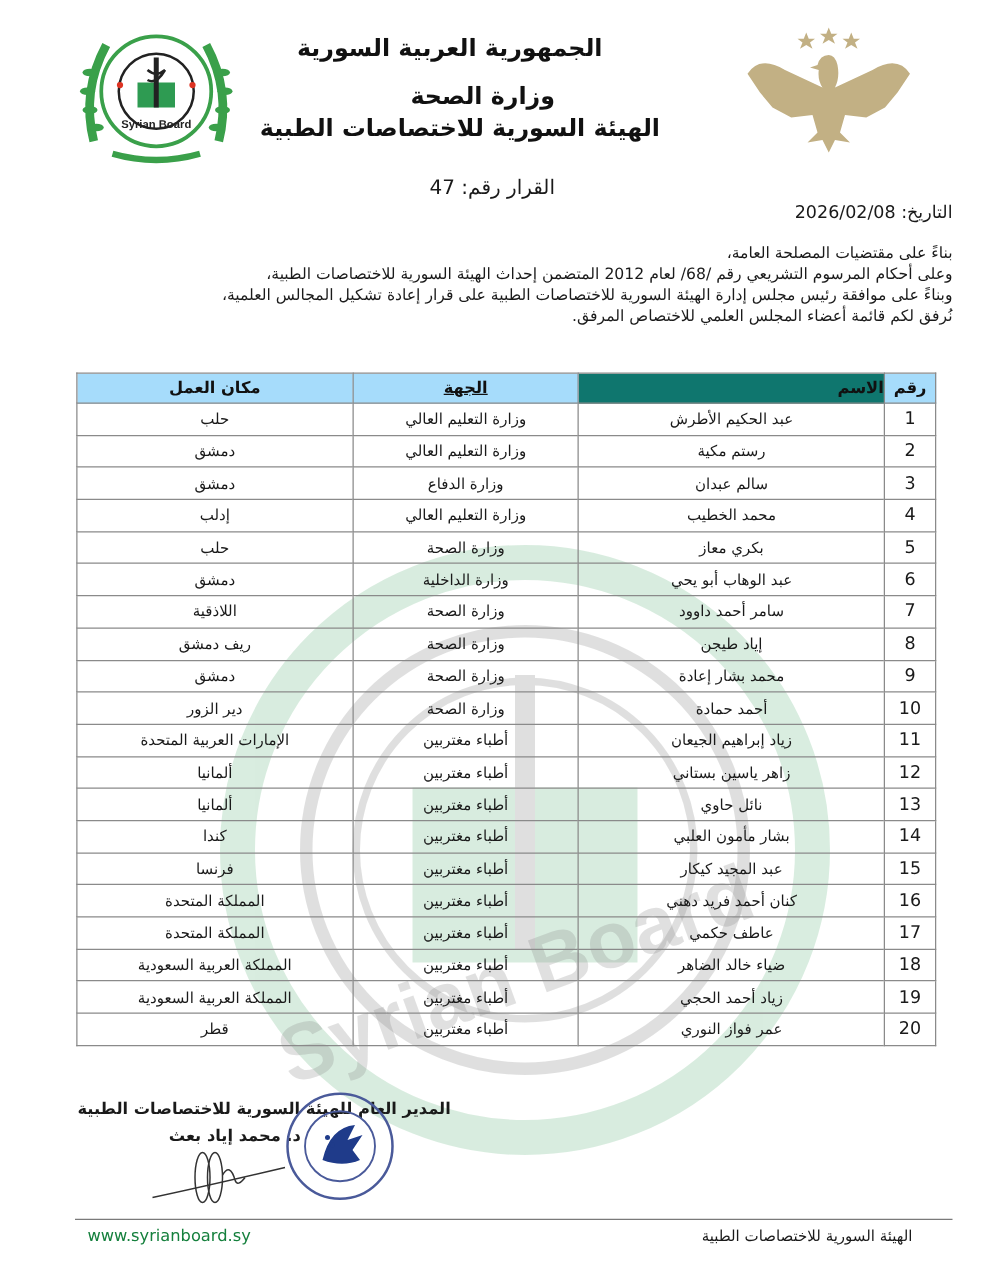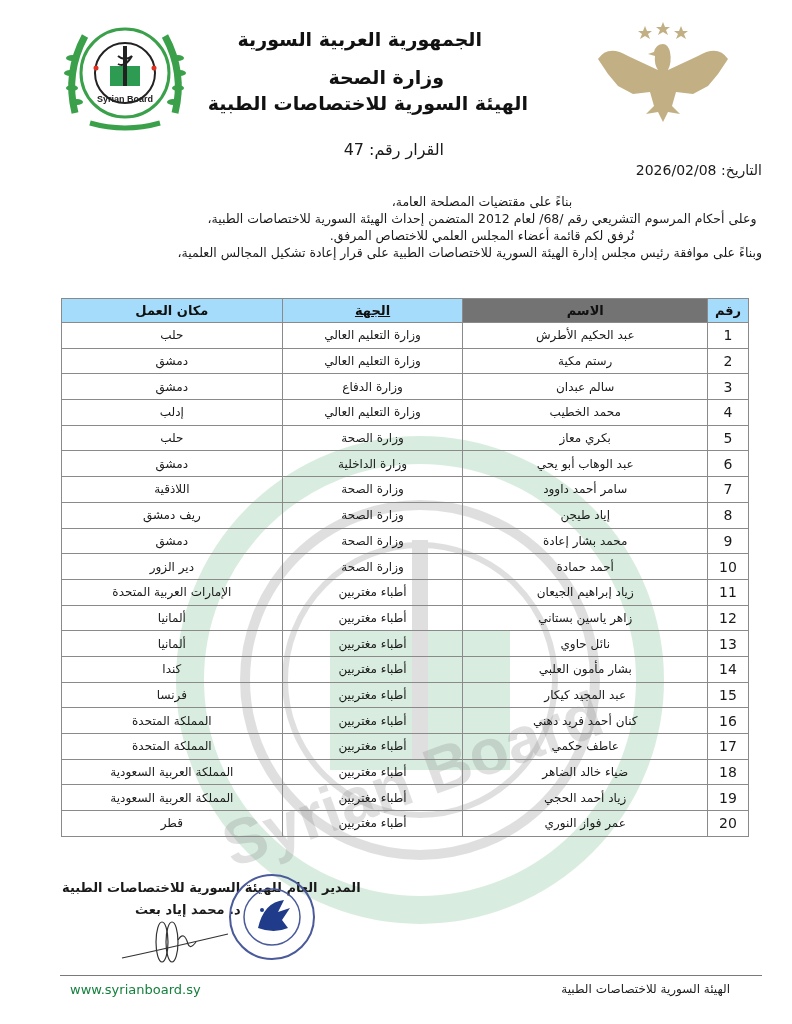--- a/index.html
+++ b/index.html
@@ -12,21 +12,21 @@
     .logo-right { position: absolute; left: 588px; top: 14px; width: 150px; height: 112px; }
     .hdr { position: absolute; direction: rtl; font-weight: bold; color: #111; white-space: nowrap; }
     .hdr-1 { right: 310px; top: 28px; font-size: 19px; }
     .hdr-2 { right: 348px; top: 66px; font-size: 19px; }
     .hdr-3 { right: 264px; top: 92px; font-size: 19px; }
 
     .decision { position: absolute; right: 348px; top: 140px; direction: rtl; font-size: 16px; white-space: nowrap; }
     .date { position: absolute; right: 30px; top: 162px; direction: rtl; font-size: 14px; white-space: nowrap; }
 
     .preamble { position: absolute; right: 30px; top: 193px; width: 560px; direction: rtl; font-size: 12.5px; line-height: 17px; }
-    .preamble p { white-space: nowrap; text-align: center; }
+    .preamble p { white-space: nowrap; }
 
     table.council { position: absolute; left: 61px; top: 298px; width: 688px; border-collapse: collapse; direction: rtl; font-size: 12px; background: transparent; }
     table.council td, table.council th { border: 1px solid #8a8a8a; text-align: center; vertical-align: middle; }
     table.council .title-row td { height: 26px; color: #c8141c; font-weight: bold; font-size: 15px; }
     table.council .head-row th { height: 24px; background: #a6dcfb; font-weight: bold; font-size: 13px; color: #111; }
     table.council tbody tr td { height: 25.7px; }
     table.council .col-num { width: 41px; font-size: 14px; }
     table.council .col-name { width: 245px; }
     table.council .col-entity { width: 181px; }
     table.council .col-place { width: 221px; }
@@ -96,29 +96,29 @@
   <span>47</span>
 </div>
 <div class="date">
   <span>التاريخ:</span>
   <span>2026/02/08</span>
 </div>
 
 <div class="preamble">
   <p>بناءً على مقتضيات المصلحة العامة،</p>
   <p>وعلى أحكام المرسوم التشريعي رقم /68/ لعام 2012 المتضمن إحداث الهيئة السورية للاختصاصات الطبية،</p>
+  <p>وبناءً على موافقة رئيس مجلس إدارة الهيئة السورية للاختصاصات الطبية على قرار إعادة تشكيل المجالس العلمية،</p>
   <p>نُرفق لكم قائمة أعضاء المجلس العلمي للاختصاص المرفق.</p>
-  <p>وبناءً على موافقة رئيس مجلس إدارة الهيئة السورية للاختصاصات الطبية على قرار إعادة تشكيل المجالس العلمية،</p>
 </div>
 
 <table class="council">
   <thead>
     <tr class="head-row">
       <th class="col-num" style="background: rgb(166, 220, 251);">رقم</th>
-      <th class="col-name" style="background: #737373;">الاسم</th>
+      <th class="col-name" style="background: #0f766e; text-align: right;">الاسم</th>
       <th class="col-entity" style="background: rgb(166, 220, 251); text-decoration: underline;">الجهة</th>
       <th class="col-place" style="background: rgb(166, 220, 251);">مكان العمل</th>
     </tr>
   </thead>
   <tbody id="table-body">
       <tr>
         <td class="col-num">1</td>
         <td class="col-name">عبد الحكيم الأطرش</td>
         <td class="col-entity">وزارة التعليم العالي</td>
         <td class="col-place">حلب</td>

